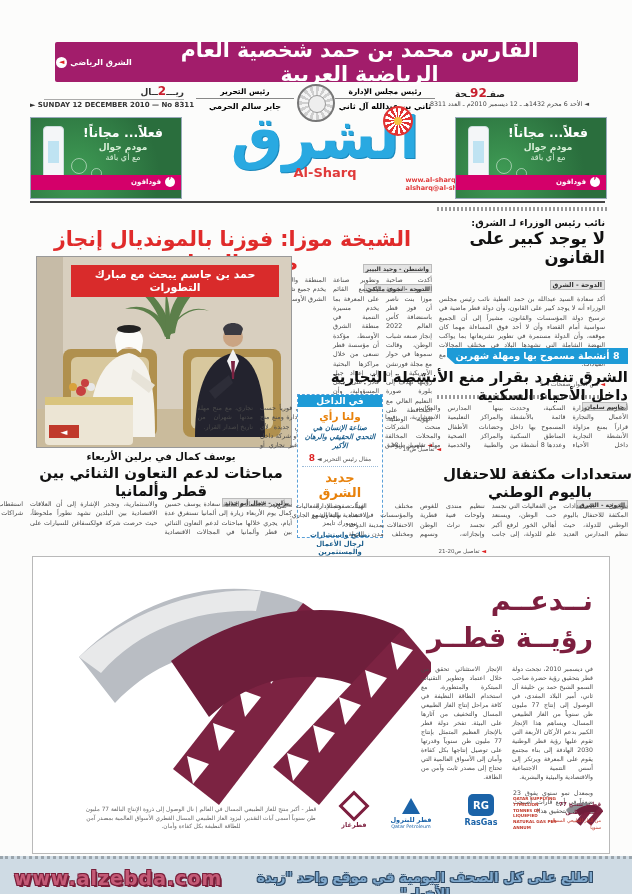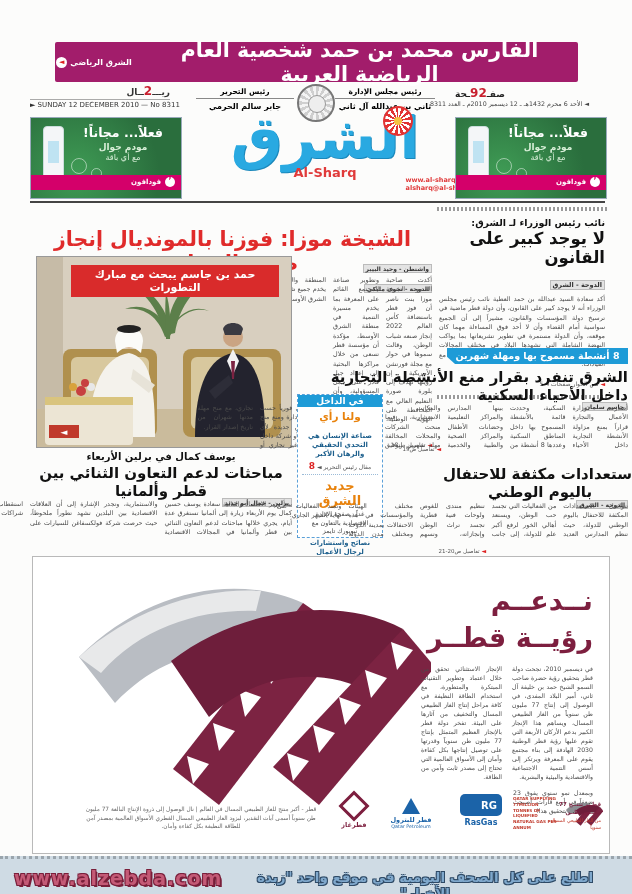--- a/index.html
+++ b/index.html
@@ -65,24 +65,24 @@
   <div class="abs" style="left:297px;top:84px;width:34px;height:34px;border-radius:50%;border:2px double #777;
               background:repeating-conic-gradient(#cfcfcf 0 12deg,#f4f4f4 12deg 24deg);">
     <div style="position:absolute;left:9px;top:9px;width:16px;height:16px;border-radius:50%;border:1px solid #999;background:#eee;"></div>
   </div>
 
   <div class="abs rtl" style="left:196px;top:87px;width:98px;text-align:center;">
     <div style="font-size:7.5px;font-weight:bold;border-bottom:1px solid #888;padding-bottom:2px;">رئيس التحرير</div>
     <div style="font-size:8px;font-weight:bold;margin-top:3px;">جابر سالم الحرمي</div>
   </div>
 
-  <div class="abs rtl" style="left:30px;top:84px;width:140px;text-align:right;font-size:9px;font-weight:bold;color:#333;border-bottom:1px solid #aaa;padding-bottom:1px;">
+  <div class="abs rtl" style="left:44px;top:84px;width:140px;text-align:right;font-size:9px;font-weight:bold;color:#333;border-bottom:1px solid #aaa;padding-bottom:1px;">
     <span>ريـــ</span><span style="color:#c81f2e;font-size:12px;">2</span><span>ــال</span>
   </div>
-  <div class="abs ltr" style="left:30px;top:101px;width:190px;font-size:7px;font-weight:normal;color:#333;">► SUNDAY  12  DECEMBER  2010 — No 8311</div>
+  <div class="abs ltr" style="left:30px;top:101px;width:190px;font-size:7px;font-weight:bold;color:#333;">► SUNDAY  12  DECEMBER  2010 — No 8311</div>
 
   <div class="abs modemad" style="left:30px;top:117px;width:150px;height:80px;">
     <div class="bottle"></div>
     <div class="bubble" style="left:40px;top:40px;width:14px;height:14px;"></div>
     <div class="bubble" style="left:60px;top:50px;width:9px;height:9px;"></div>
     <div class="rtl" style="position:absolute;right:8px;top:7px;text-align:center;width:100px;">
       <div style="color:#fff;font-weight:bold;font-size:12.5px;">فعلاً... مجاناً!</div>
       <div style="color:#d8efd8;font-weight:bold;font-size:9px;margin-top:2px;">مودم جوال</div>
       <div style="color:#d8efd8;font-size:8px;margin-top:1px;">مع أي باقة</div>
     </div>
@@ -202,21 +202,21 @@
   </div>
   <div class="abs col4 bodytxt" style="left:385px;top:404px;width:243px;height:52px;">أصدرت وزارة الأعمال والتجارة قراراً بمنع مزاولة الأنشطة التجارية داخل الأحياء السكنية، وحددت قائمة بالأنشطة المسموح بها داخل المناطق السكنية وعددها 8 أنشطة من بينها المدارس والمراكز التعليمية وحضانات الأطفال والمراكز الصحية والطبية والخدمية والمكاتب الاستشارية، فيما منحت الشركات والمحلات المخالفة مهلة شهرين لتوفيق أوضاعها ونقل أنشطتها إلى المناطق والشوارع التجارية المرخصة، وسيتم تنفيذ القرار الوزاري فورياً حسب بيان الإدارة ومنع منح تراخيص جديدة لأي مكتب أو شركة داخل شارع غير تجاري أو تجاري، مع منح مهلة مدتها شهران من تاريخ إصدار القرار.</div>
   <div class="abs rtl" style="left:385px;top:436px;width:56px;">
     <span class="endmark">◄ </span><span style="font-size:5.5px;color:#555;">تفاصيل ص19</span>
   </div>
 
   <div class="abs insidebox rtl" style="left:297px;top:394px;width:84px;height:142px;">
     <div class="insidehead">في الداخل</div>
     <div style="padding:3px 4px;text-align:center;">
       <div style="color:#e8820c;font-weight:bold;font-size:10.5px;">ولنا رأي</div>
-      <div style="color:#1b5e8c;font-weight:bold;font-size:7px;margin-top:10px;line-height:1.3;">صناعة الإنسان هي التحدي الحقيقي والرهان الأكبر</div>
+      <div style="color:#1b5e8c;font-weight:bold;font-size:7px;margin-top:2px;line-height:1.3;font-style:italic;">صناعة الإنسان هي التحدي الحقيقي والرهان الأكبر</div>
       <div style="font-size:6px;color:#555;margin-top:2px;">
         <span>مقال رئيس التحرير ◄</span>
         <span style="color:#d22;font-weight:bold;font-size:9px;">8</span>
       </div>
       <div style="border-top:1px dotted #9bbbd8;margin:3px 0;"></div>
       <div style="color:#e8820c;font-weight:bold;font-size:13px;">جديد الشرق</div>
       <div style="font-size:6.3px;color:#444;margin-top:2px;line-height:1.35;">غداً.. صفحة الإدارة الاقتصادية بالتعاون مع نيويورك تايمز</div>
       <div style="color:#1b5e8c;font-weight:bold;font-size:6.8px;margin-top:3px;line-height:1.3;">نصائح واستشارات لرجال الأعمال والمستثمرين</div>
       <div style="font-size:6px;color:#b02a2a;font-weight:bold;margin-top:2px;">الشرق الاقتصادي ◄</div>
     </div>
@@ -281,21 +281,21 @@
       <div class="rtl" style="font-size:6.5px;color:#7d1f3f;font-weight:bold;margin-top:4px;">قطرغاز</div>
     </div>
 
     <div class="abs" style="left:352px;bottom:24px;width:52px;text-align:center;">
       <div class="qp-drop" style="margin:0 auto;"></div>
       <div class="rtl" style="font-size:6.5px;color:#1b63a8;font-weight:bold;margin-top:2px;">قطر للبترول</div>
       <div style="font-size:4.8px;color:#1b63a8;">Qatar Petroleum</div>
     </div>
 
     <div class="abs" style="left:424px;bottom:26px;width:48px;text-align:center;">
-      <div class="rg-badge" style="margin:0 auto;padding-left:16px;">
+      <div class="rg-badge" style="margin:0 auto;">
           <span>RG</span>
         </div>
       <div style="font-size:8px;color:#1b63a8;font-weight:bold;margin-top:2px;">RasGas</div>
     </div>
 
     <div class="abs" style="left:480px;bottom:22px;width:90px;display:flex;align-items:center;gap:4px;">
       <div style="text-align:left;">
         <div style="font-size:4.2px;color:#c0392b;font-weight:bold;line-height:1.4;width:46px;">QATAR SUPPLYING 77MILLION TONNES OF LIQUEFIED NATURAL GAS PER ANNUM</div>
       </div>
       <svg width="40" height="34" viewBox="0 0 380 240">

